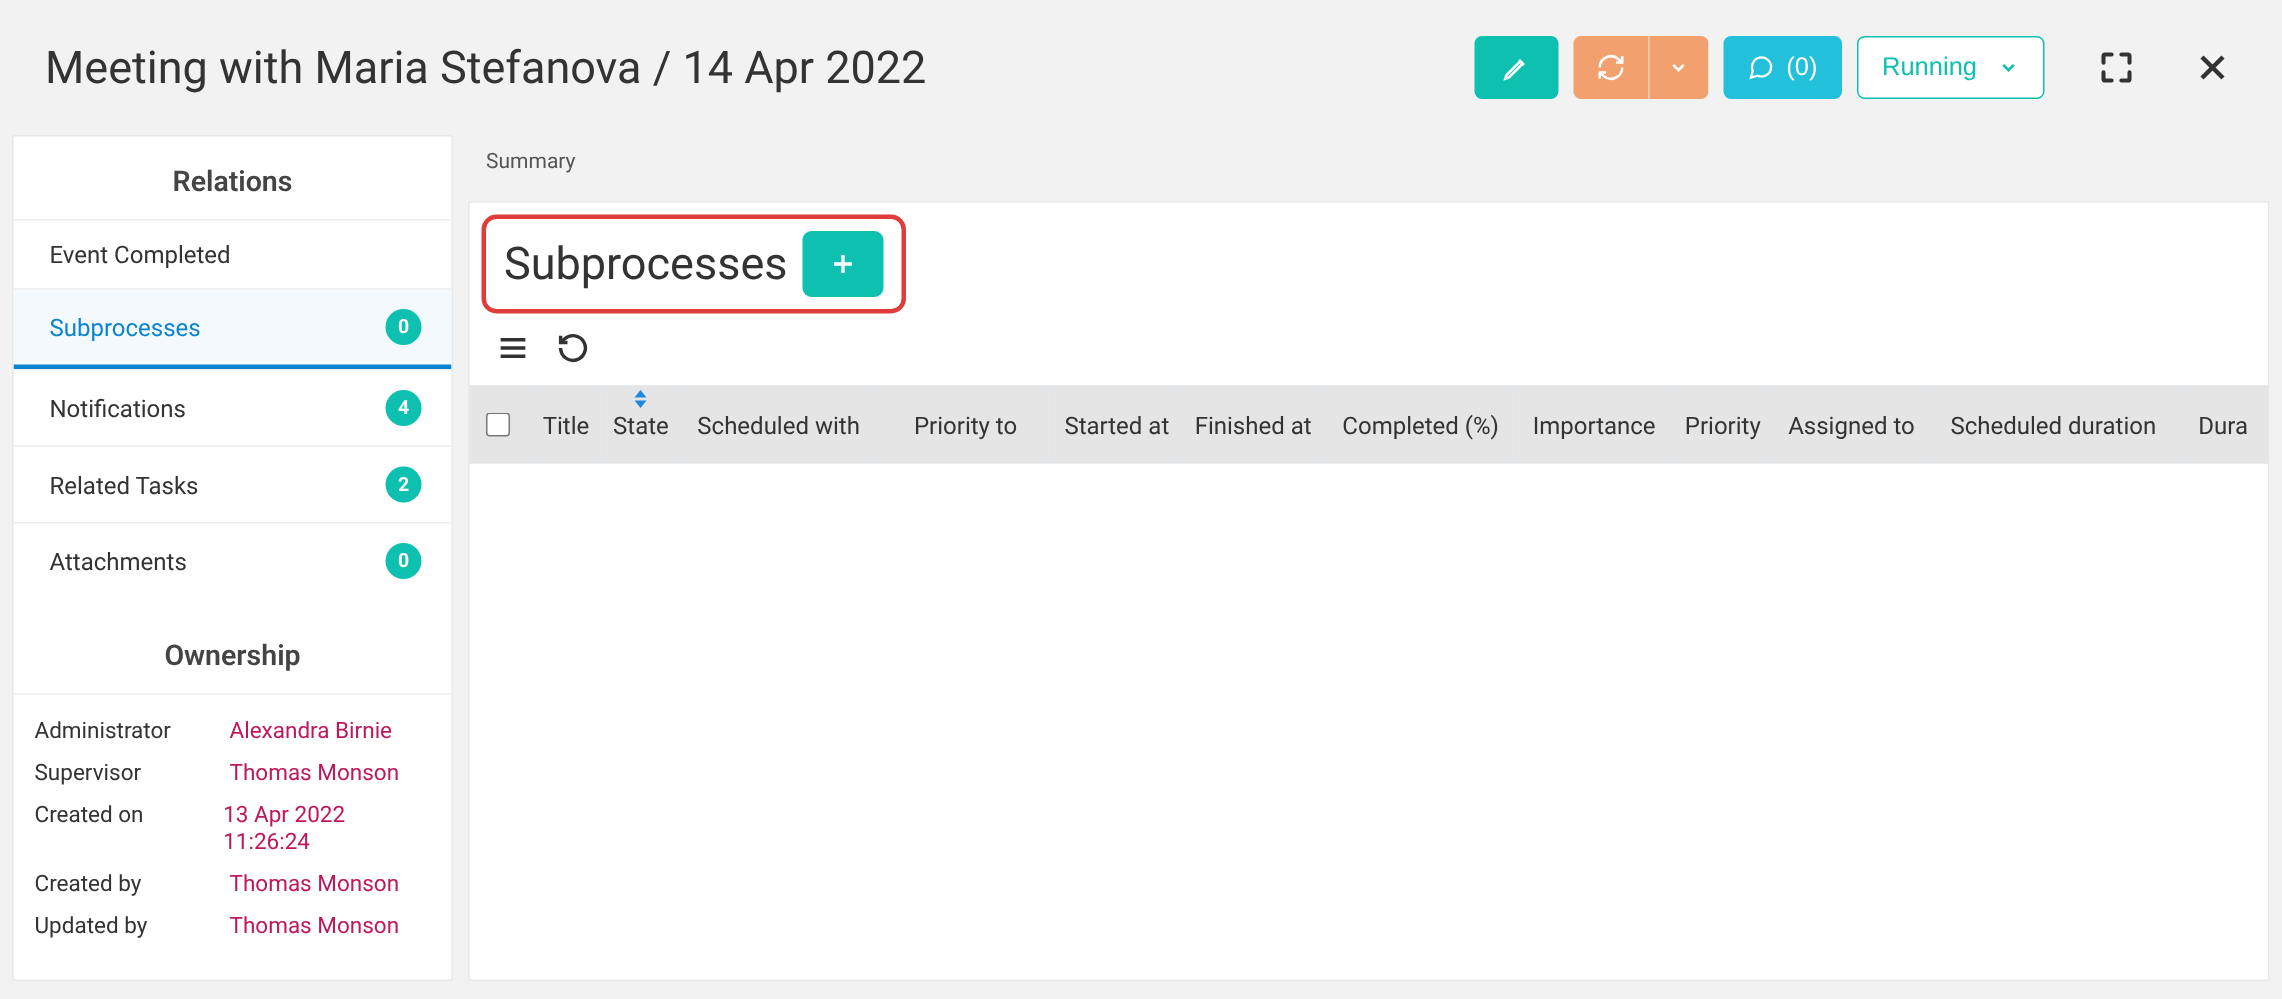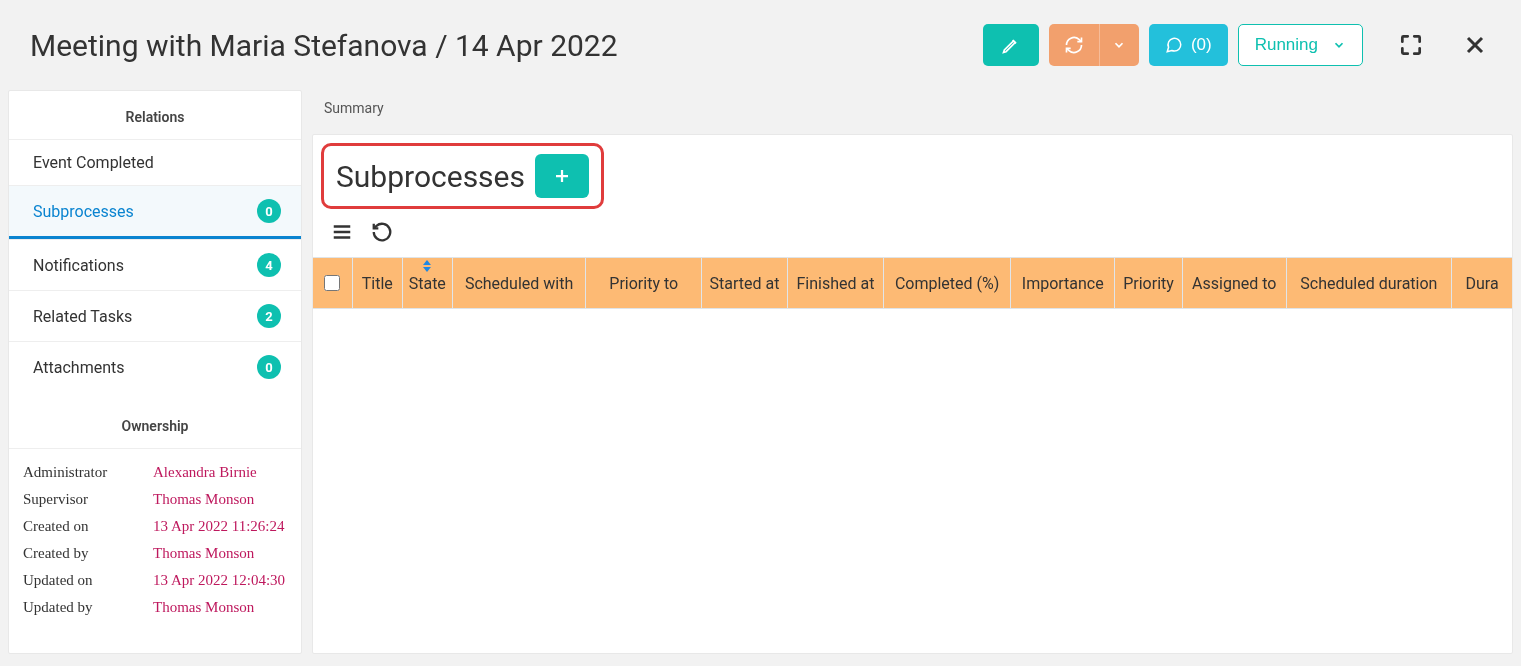--- a/index.html
+++ b/index.html
@@ -63,21 +63,21 @@
       padding: 0 8px;
     }
     .sidebar {
       width: 294px;
       background: #fff;
       border: 1px solid #e8e8e8;
       border-radius: 2px;
       overflow: hidden;
     }
     .side-section-title {
-      font-size: 14px;
+      font-size: 19px;
       color: #444;
       font-weight: 600;
       text-align: center;
       padding: 18px 0 14px;
     }
     .side-item {
       display: flex;
       align-items: center;
       justify-content: space-between;
       padding: 13px 20px 13px 24px;
@@ -105,21 +105,20 @@
       padding: 0 6px;
     }
     .ownership {
       border-top: 1px solid #eee;
       padding: 10px 14px 0;
       font-size: 15px;
     }
     .own-row {
       display: flex;
       padding: 5px 0;
-      font-family: Liberation Serif, serif;
     }
     .own-label {
       width: 130px;
       color: #333;
     }
     .own-val {
       color: #be185d;
     }
     .main {
       flex: 1;
@@ -164,21 +163,21 @@
       align-items: center;
       gap: 18px;
       padding: 6px 18px 14px;
     }
     .tool-icon { cursor: pointer; display:inline-flex; }
     .grid-header {
       display: flex;
       align-items: stretch;
       border-top: 1px solid #dfe4e8;
       border-bottom: 1px solid #dfe4e8;
-      background: #fdba74;
+      background: #e5e5e5;
       height: 52px;
       overflow: hidden;
     }
     .gh {
       border-right: 1px solid #e0e5ea;
       display: flex;
       align-items: center;
       justify-content: center;
       font-size: 16px;
       color: #333;
@@ -303,24 +302,20 @@
       </div>
       <div class="own-row">
         <span class="own-label">Created on</span>
         <span class="own-val">13 Apr 2022 11:26:24</span>
       </div>
       <div class="own-row">
         <span class="own-label">Created by</span>
         <span class="own-val">Thomas Monson</span>
       </div>
       <div class="own-row">
-        <span class="own-label">Updated on</span>
-        <span class="own-val">13 Apr 2022 12:04:30</span>
-      </div>
-      <div class="own-row">
         <span class="own-label">Updated by</span>
         <span class="own-val">Thomas Monson</span>
       </div>
     </div>
   </aside>
 
   <main class="main">
     <div class="summary-label">Summary</div>
 
     <div class="sub-card">

